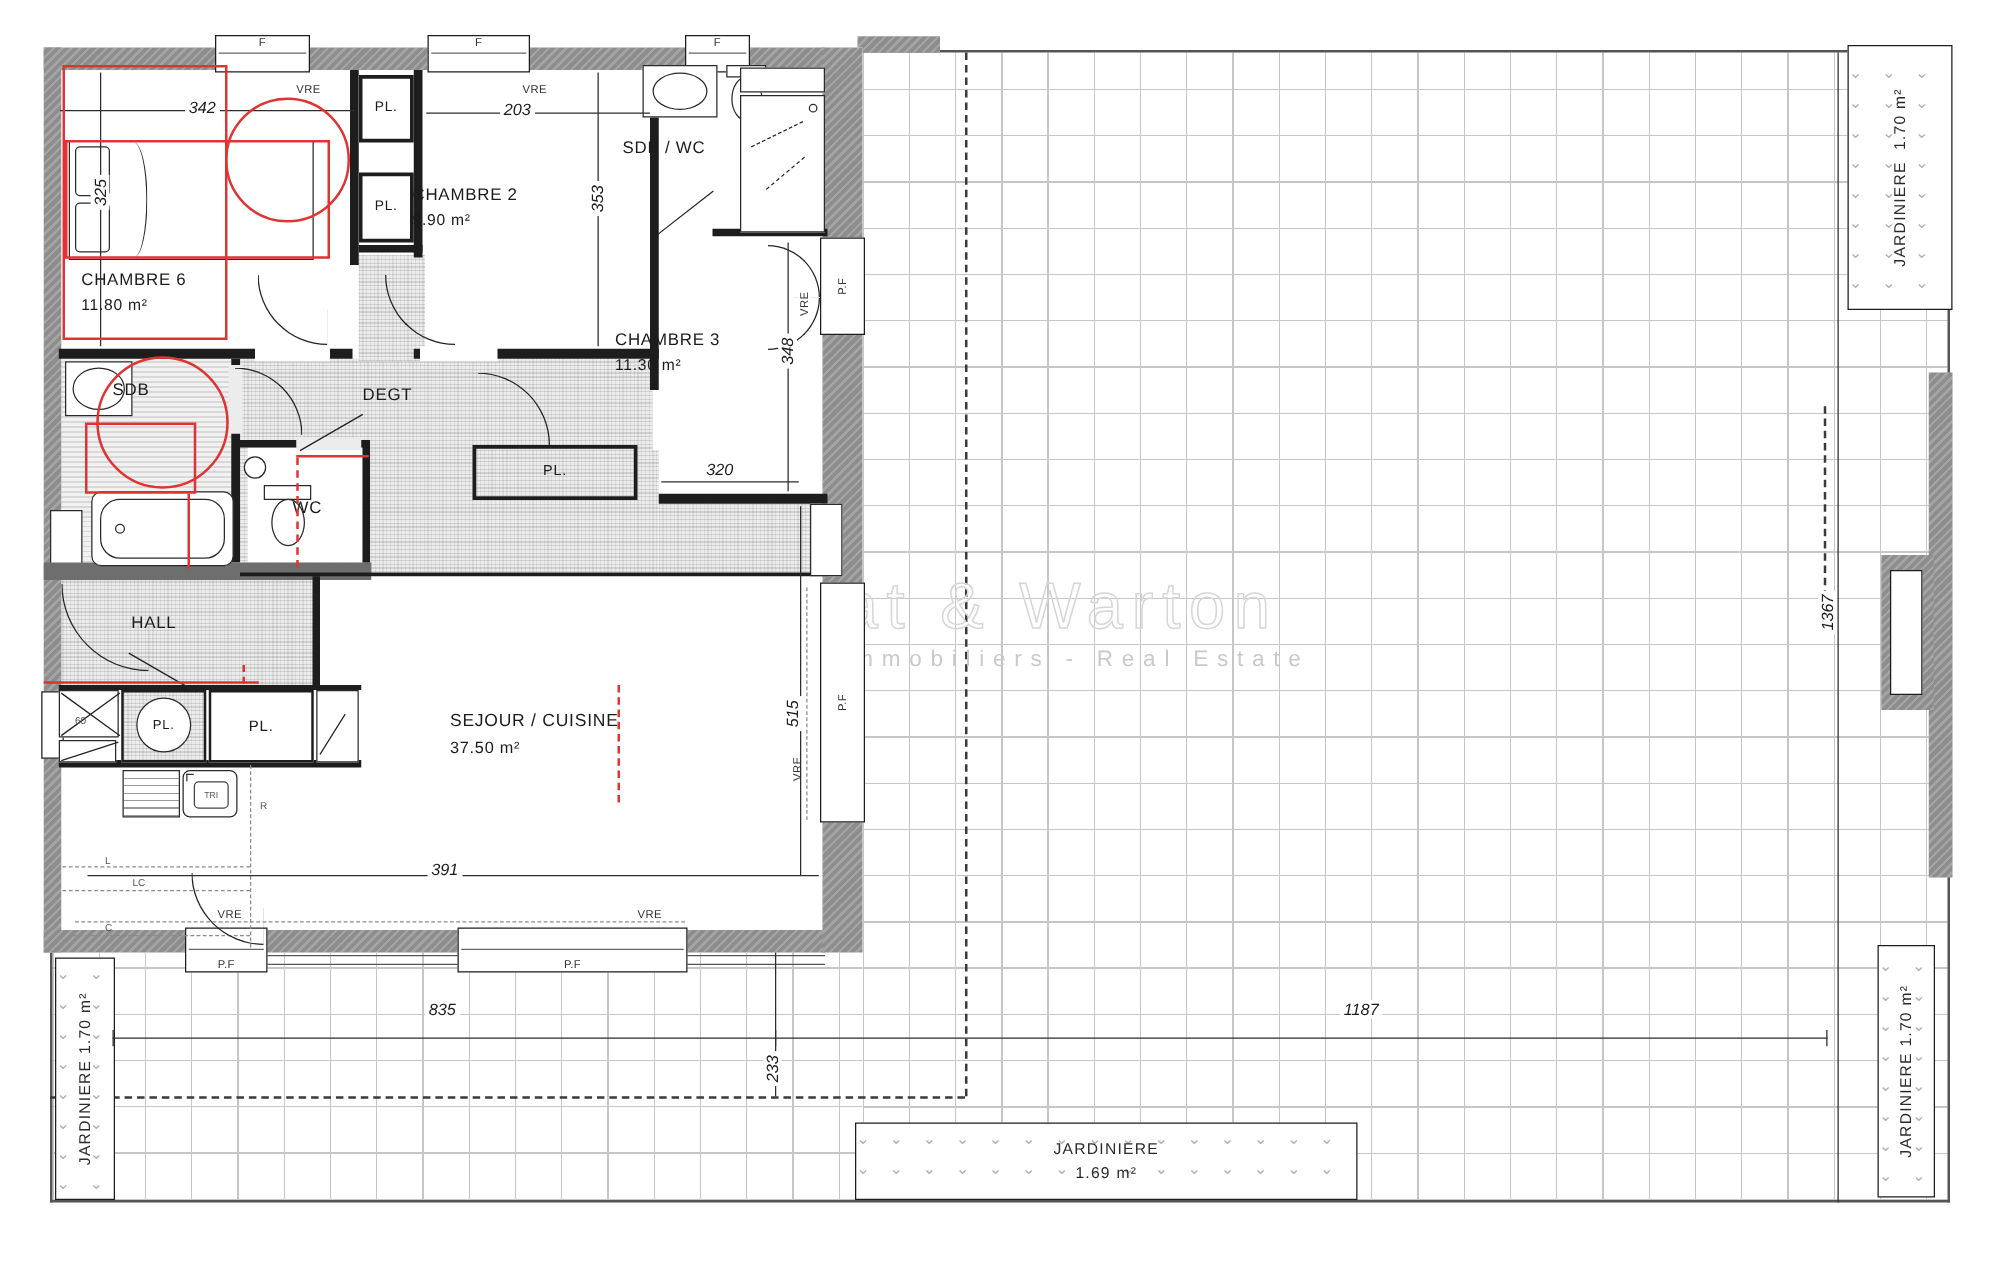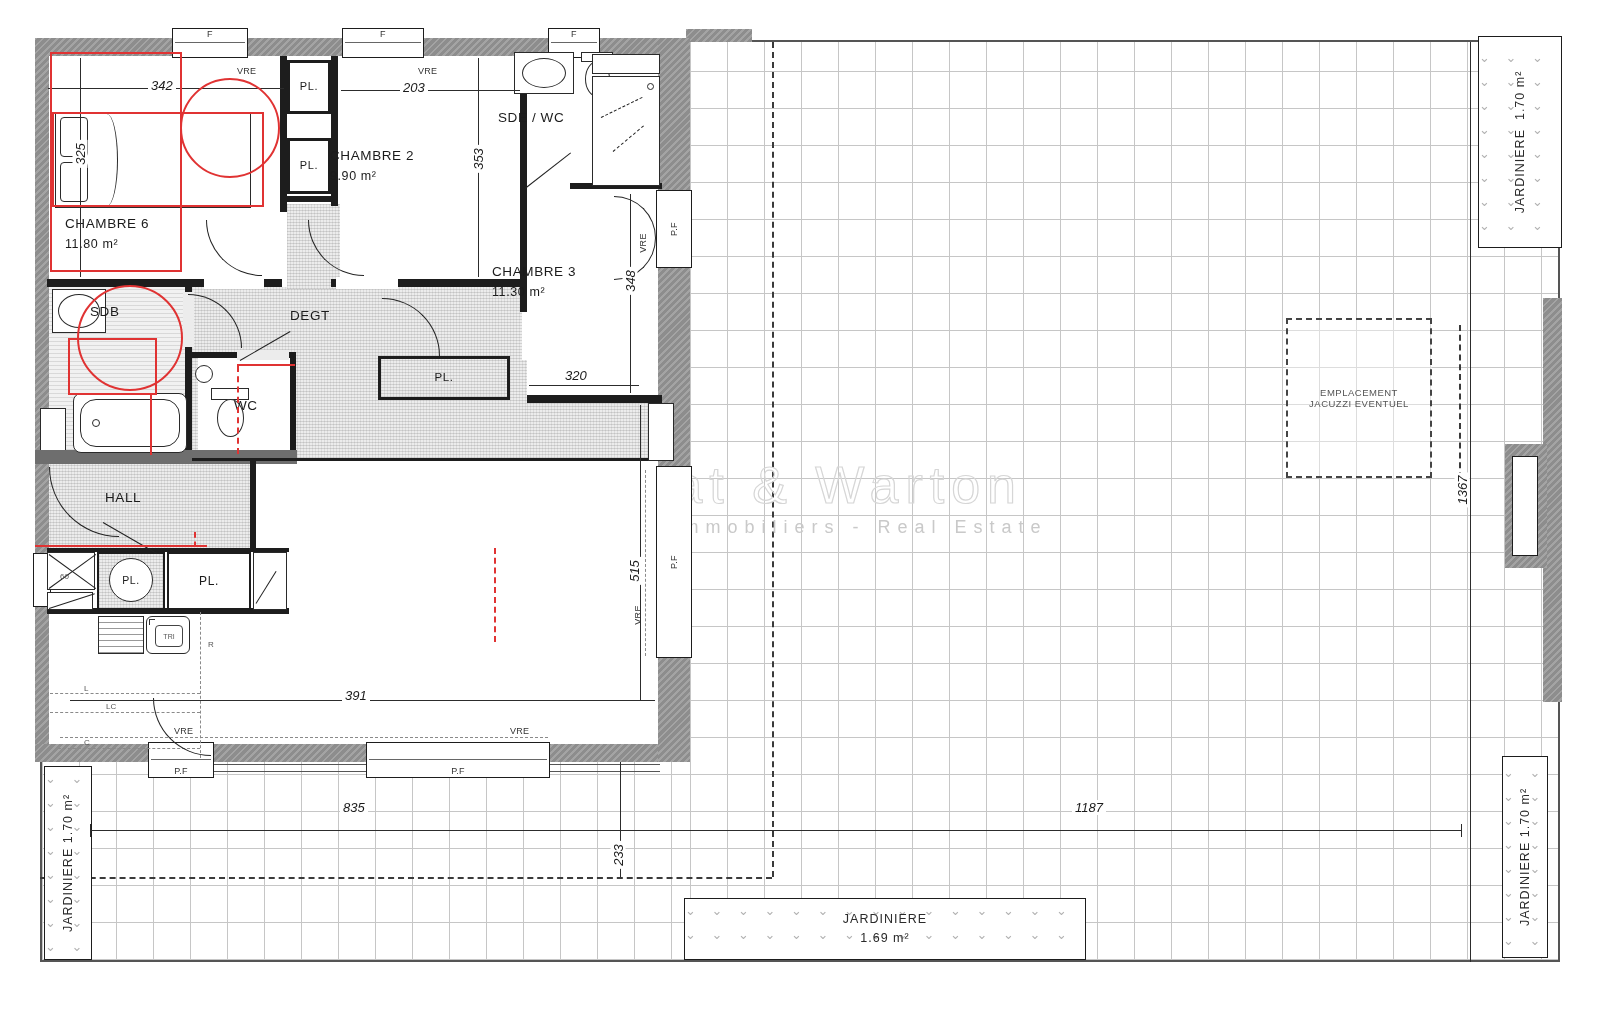--- a/index.html
+++ b/index.html
@@ -73,26 +73,20 @@
 
   <div class="a dashv" style="left:772px;top:42px;width:0;height:835px;"></div>
   <div class="a dashh" style="left:40px;top:877px;width:732px;height:0;"></div>
   <div class="a dashv" style="left:1459px;top:325px;width:0;height:153px;"></div>
 
   <div class="a dim" style="left:1470px;top:42px;width:1px;height:920px;"></div>
   <div class="a" style="left:1432px;top:480px;width:60px;height:20px;">
     <span class="rotc dimlbl">1367</span>
     </div>
 
-  <div class="a" style="left:1286px;top:318px;width:146px;height:160px;border:2px dashed #444;background:rgba(255,255,255,.4);display:flex;align-items:center;justify-content:center;">
-    <div style="text-align:center;">
-      <div class="tiny" style="font-size:9.5px;letter-spacing:.5px;">EMPLACEMENT</div>
-      <div class="tiny" style="font-size:9.5px;letter-spacing:.5px;">JACUZZI EVENTUEL</div>
-    </div>
-  </div>
 
 
   <div class="a" style="left:505px;top:455px;width:570px;text-align:center;">
     <div class="wm-title">Canat &amp; Warton</div>
     <div class="wm-sub" style="margin-top:2px;">Cabinets Immobiliers - Real Estate</div>
   </div>
 
   <div class="a jbox" style="left:1478px;top:36px;width:84px;height:212px;">
     <div class="plants">⌄ ⌄ ⌄ ⌄ ⌄ ⌄ ⌄ ⌄ ⌄ ⌄ ⌄ ⌄ ⌄ ⌄ ⌄ ⌄ ⌄ ⌄ ⌄ ⌄ ⌄ ⌄ ⌄ ⌄</div>
     <div class="rotc jlbl">
@@ -296,20 +290,24 @@
     </div>
   <div class="a" style="left:290px;top:306px;width:80px;text-align:center;">
     <div class="lbl">DEGT</div>
     </div>
   <div class="a" style="left:234px;top:396px;width:46px;text-align:center;">
     <div class="lbl">WC</div>
     </div>
   <div class="a" style="left:105px;top:488px;width:70px;text-align:center;">
     <div class="lbl">HALL</div>
     </div>
+  <div class="a" style="left:360px;top:566px;width:180px;text-align:center;">
+    <div class="lbl" style="font-size:14px;">SEJOUR / CUISINE</div>
+      <div class="lbl" style="font-size:13px;">37.50 m²</div>
+    </div>
 
   <span class="a small" style="left:237px;top:66px;">VRE</span>
   <span class="a small" style="left:418px;top:66px;">VRE</span>
   <span class="a small" style="left:172px;top:726px;background:#fff;padding:0 2px;">VRE</span>
   <span class="a small" style="left:508px;top:726px;background:#fff;padding:0 2px;">VRE</span>
   <div class="a" style="left:628px;top:600px;width:20px;height:30px;">
     <span class="rotc small" style="background:#fff;padding:0 2px;">VRE</span>
     </div>
   <div class="a" style="left:634px;top:228px;width:18px;height:30px;">
     <span class="rotc small" style="background:#fff;padding:0 2px;">VRE</span>

